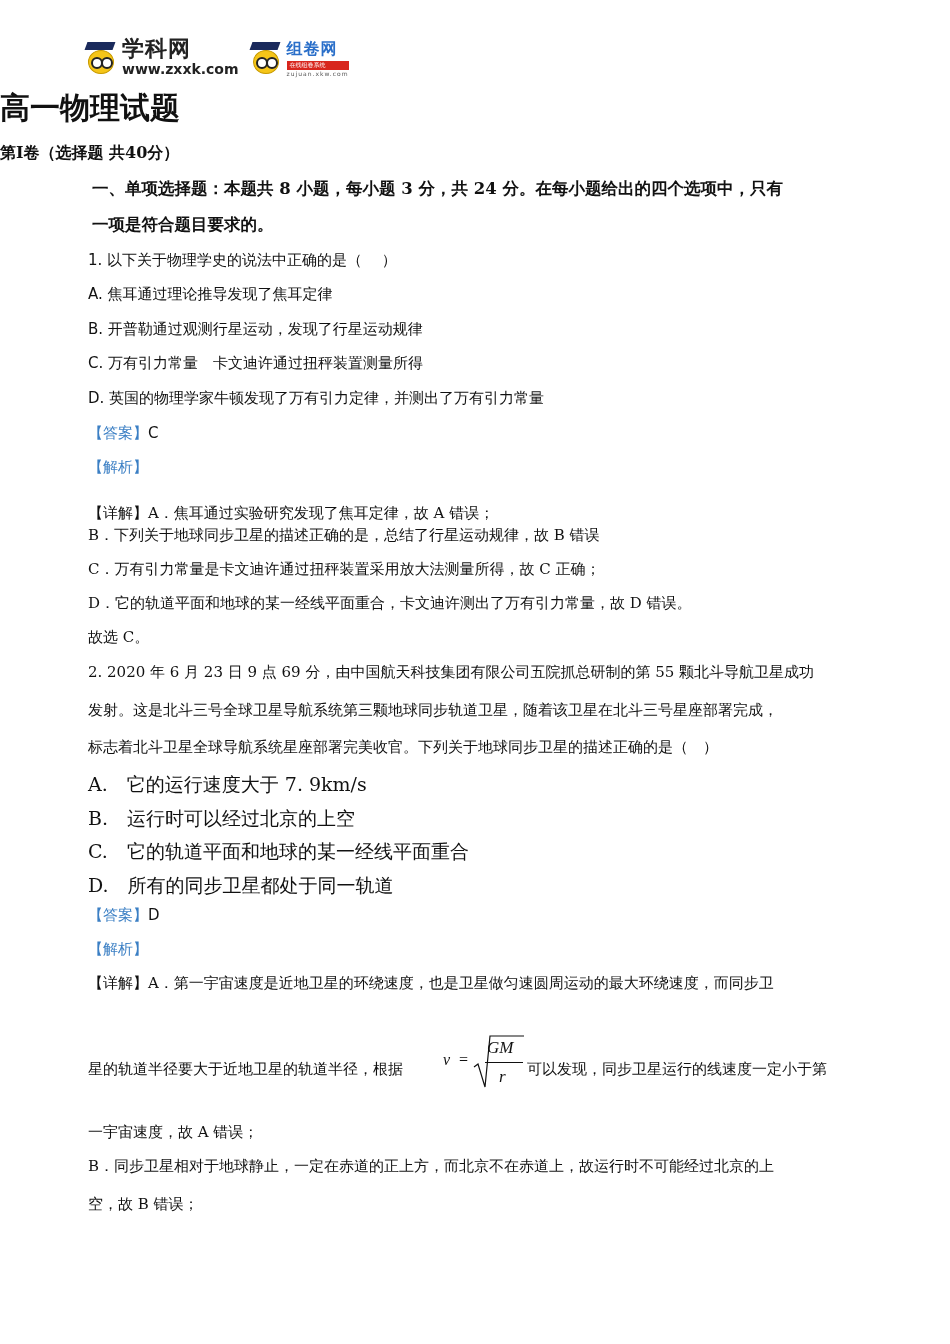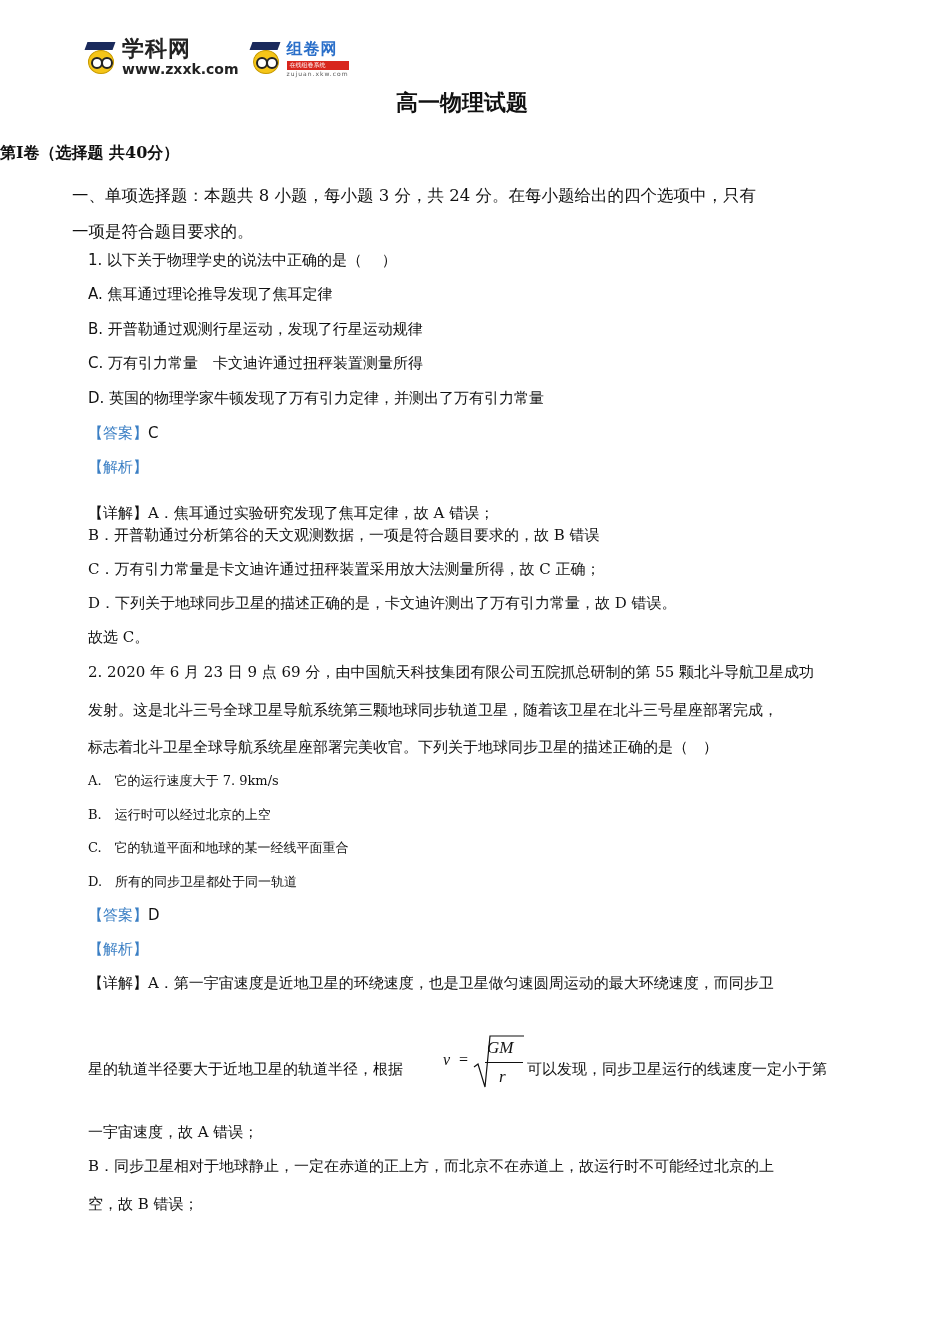--- a/index.html
+++ b/index.html
@@ -10,27 +10,27 @@
   .logo-mascot { width: 30px; height: 34px; position: relative; }
   .logo-mascot .face { position: absolute; left: 2px; top: 10px; width: 24px; height: 22px; border-radius: 50%; background: #f5c518; border: 1px solid #c79a00; }
   .logo-mascot .cap { position: absolute; left: 0; top: 2px; width: 28px; height: 8px; background: #1a2a5c; transform: skewX(-20deg); }
   .logo-mascot .glass { position: absolute; top: 17px; width: 8px; height: 8px; border: 2px solid #222; border-radius: 50%; background: #fff; }
   .logo-text-1 { font-family: "DejaVu Sans", sans-serif; font-weight: bold; font-size: 22px; color: #222; letter-spacing: 1px; line-height: 24px; }
   .logo-sub { font-family: "DejaVu Sans", sans-serif; font-size: 14px; color: #222; font-weight: bold; }
   .logo-text-2 { font-family: "DejaVu Sans", sans-serif; font-weight: bold; font-size: 16px; color: #2a6fc9; letter-spacing: 1px; line-height: 24px; }
   .logo-red { background: #d8261d; color: #fff; font-size: 6px; padding: 0 3px; font-family: "DejaVu Sans", sans-serif; }
   .logo-sub2 { font-family: "DejaVu Sans", sans-serif; font-size: 6px; color: #555; letter-spacing: 1px; }
 
-  .title { left: 0; width: 924px; top: 88px; text-align: center; font-size: 22px; font-weight: bold; }
+  .title { left: 0; width: 924px; top: 88px; font-size: 30px; font-weight: bold; }
   .subtitle { left: 0; width: 950px; top: 143px; text-align: left; font-size: 16px; font-weight: bold; }
-  .section { left: 72px; font-size: 16.5px; font-weight: normal; margin-top: 7px; }
+  .section { left: 92px; font-size: 16.5px; font-weight: bold; }
   .line { left: 88px; font-size: 15px; }
   .sans { font-family: "DejaVu Sans", "Liberation Sans", sans-serif; }
   .tag { color: #3b7fc4; font-family: "DejaVu Sans", sans-serif; text-align: center; }
-  .opt-serif { font-family: "DejaVu Serif", serif; font-size: 13px; }
+  .opt-serif { font-family: "DejaVu Serif", serif; font-size: 19px; }
   .formula { left: 443px; top: 1033px; width: 85px; height: 58px; font-family: "Liberation Serif", serif; font-style: italic; }
   .formula .v { position: absolute; left: 0; top: 18px; font-size: 16px; }
   .formula .eq { position: absolute; left: 16px; top: 18px; font-size: 16px; font-style: normal; }
   .formula .sqrt-svg { position: absolute; left: 30px; top: 0; }
   .formula .num { position: absolute; left: 44px; top: 5px; font-size: 17px; font-style: italic; }
   .formula .bar { position: absolute; left: 42px; top: 29px; width: 38px; height: 1px; background: #111; }
   .formula .den { position: absolute; left: 56px; top: 34px; font-size: 17px; }
 </style>
 </head>
 <body>
@@ -70,23 +70,23 @@
 <div class="abs line sans" style="top:354px">C. 万有引力常量　卡文迪许通过扭秤装置测量所得</div>
 <div class="abs line sans" style="top:389px">D. 英国的物理学家牛顿发现了万有引力定律，并测出了万有引力常量</div>
 
 <div class="abs line" style="top:424px">
   <span class="tag">【答案】</span><span class="sans">C</span>
 </div>
 <div class="abs line tag" style="top:458px">【解析】</div>
 <div class="abs line" style="top:504px">
   <span>【详解】</span><span>A．焦耳通过实验研究发现了焦耳定律，故 A 错误；</span>
 </div>
-<div class="abs line" style="top:526px">B．开普勒通过分析第谷的天文观测数据，一项是符合题目要求的，故 B 错误</div>
+<div class="abs line" style="top:526px">B．下列关于地球同步卫星的描述正确的是，总结了行星运动规律，故 B 错误</div>
 <div class="abs line" style="top:560px">C．万有引力常量是卡文迪许通过扭秤装置采用放大法测量所得，故 C 正确；</div>
-<div class="abs line" style="top:594px">D．下列关于地球同步卫星的描述正确的是，卡文迪许测出了万有引力常量，故 D 错误。</div>
+<div class="abs line" style="top:594px">D．它的轨道平面和地球的某一经线平面重合，卡文迪许测出了万有引力常量，故 D 错误。</div>
 <div class="abs line" style="top:628px">故选 C。</div>
 
 <div class="abs line" style="top:663px">2. 2020 年 6 月 23 日 9 点 69 分，由中国航天科技集团有限公司五院抓总研制的第 55 颗北斗导航卫星成功</div>
 <div class="abs line" style="top:701px">发射。这是北斗三号全球卫星导航系统第三颗地球同步轨道卫星，随着该卫星在北斗三号星座部署完成，</div>
 <div class="abs line" style="top:738px">标志着北斗卫星全球导航系统星座部署完美收官。下列关于地球同步卫星的描述正确的是（　）</div>
 <div class="abs line opt-serif" style="top:772px">A.　它的运行速度大于 7. 9km/s</div>
 <div class="abs line opt-serif" style="top:806px">B.　运行时可以经过北京的上空</div>
 <div class="abs line opt-serif" style="top:839px">C.　它的轨道平面和地球的某一经线平面重合</div>
 <div class="abs line opt-serif" style="top:873px">D.　所有的同步卫星都处于同一轨道</div>
 

